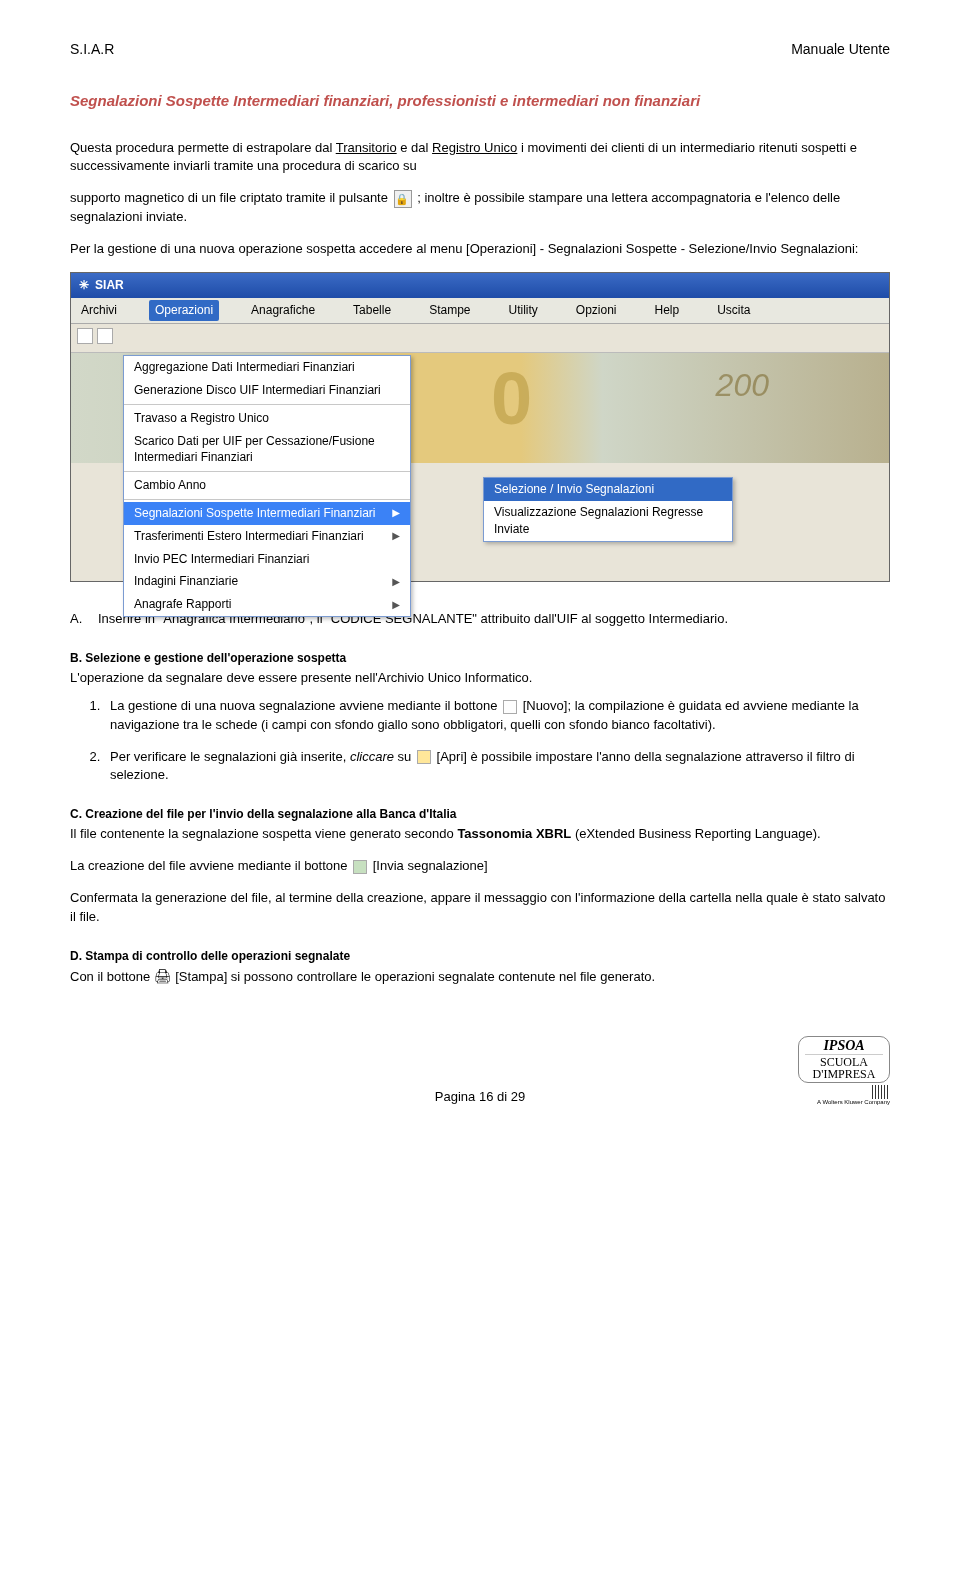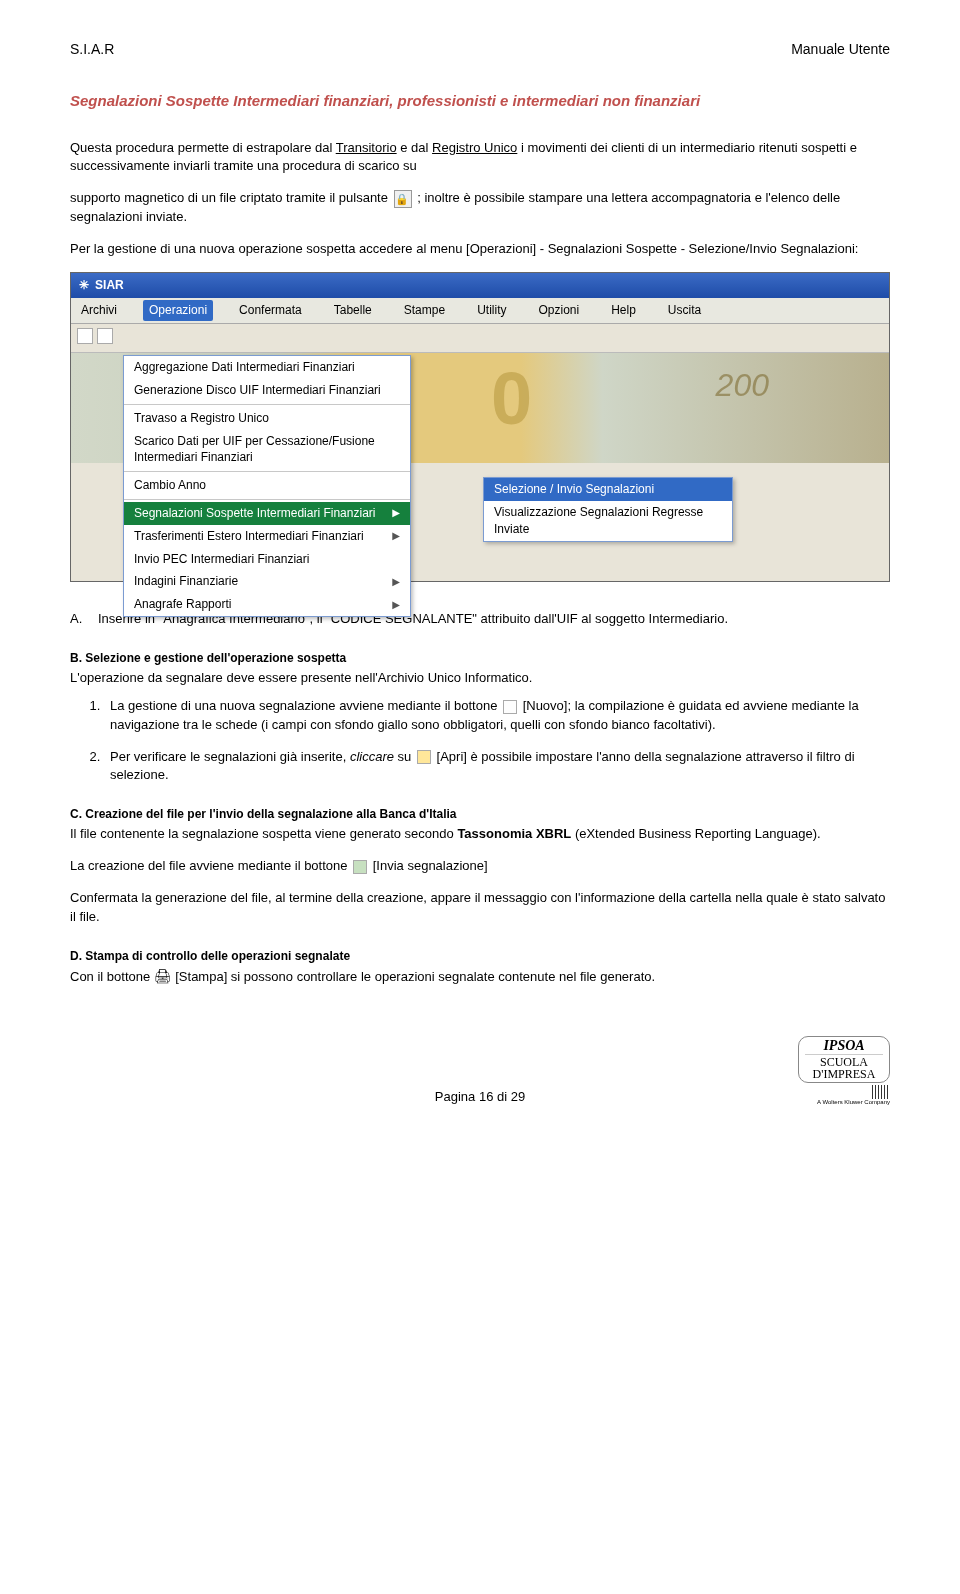--- a/index.html
+++ b/index.html
@@ -30,21 +30,21 @@
   }
   .ss-titlebar {
     background: linear-gradient(#3b6bc5, #1e4ca8);
     color: #fff; padding: 4px 8px; display: flex; align-items: center;
     font-weight: bold;
   }
   .ss-titlebar .gear { margin-right: 6px; }
   .ss-menubar {
     background: #e8e8e0;
     padding: 2px 4px;
-    display: flex; gap: 20px;
+    display: flex; gap: 26px;
     border-bottom: 1px solid #aaa;
   }
   .ss-menubar .menu-item { padding: 2px 6px; border-radius: 2px; }
   .ss-menubar .menu-item.active { background: #316ac5; color: #ffffff; }
   .ss-toolbar { background: #e8e4d8; padding: 4px 6px; border-bottom: 1px solid #bbb; }
   .ss-toolbar span { display:inline-block; width:16px; height:16px; border:1px solid #aaa; background:#fff; margin-right:4px; }
   .ss-body { background: #e8e4d8; padding: 0 0 8px 0; position: relative; }
   .ss-backdrop {
     height: 110px;
     background: linear-gradient(90deg,
@@ -67,21 +67,21 @@
     position: absolute;
     left: 52px; top: 2px;
     width: 288px;
     background: #fff;
     border: 1px solid #7b9bd1;
     box-shadow: 2px 2px 4px rgba(0,0,0,0.25);
     font-size: 12px;
   }
   .ss-dropdown .sep { height:1px; background:#c8c8c8; margin:2px 0; }
   .ss-dropdown .mi { padding: 3px 10px; display:flex; justify-content:space-between; align-items:center; }
-  .ss-dropdown .mi.hl { background:#15803d; color:#fff; }
+  .ss-dropdown .mi.hl { background:#3b82f6; color:#fff; }
   .ss-submenu {
     position: absolute;
     left: 412px; top: 124px;
     width: 250px;
     background: #fff;
     border: 1px solid #7b9bd1;
     box-shadow: 2px 2px 4px rgba(0,0,0,0.25);
     font-size: 12px;
   }
   .ss-submenu .mi { padding: 3px 10px; }
@@ -134,21 +134,21 @@
 <p class="para">Per la gestione di una nuova operazione sospetta accedere al menu [Operazioni] - Segnalazioni Sospette - Selezione/Invio Segnalazioni:</p>
 
 <div class="screenshot">
   <div class="ss-titlebar">
     <span class="gear">✳</span>
     <span>SIAR</span>
   </div>
   <div class="ss-menubar">
     <span class="menu-item">Archivi</span>
     <span class="menu-item active">Operazioni</span>
-    <span class="menu-item">Confermata</span>
+    <span class="menu-item">Anagrafiche</span>
     <span class="menu-item">Tabelle</span>
     <span class="menu-item">Stampe</span>
     <span class="menu-item">Utility</span>
     <span class="menu-item">Opzioni</span>
     <span class="menu-item">Help</span>
     <span class="menu-item">Uscita</span>
   </div>
   <div class="ss-toolbar">
     <span></span><span></span>
   </div>

